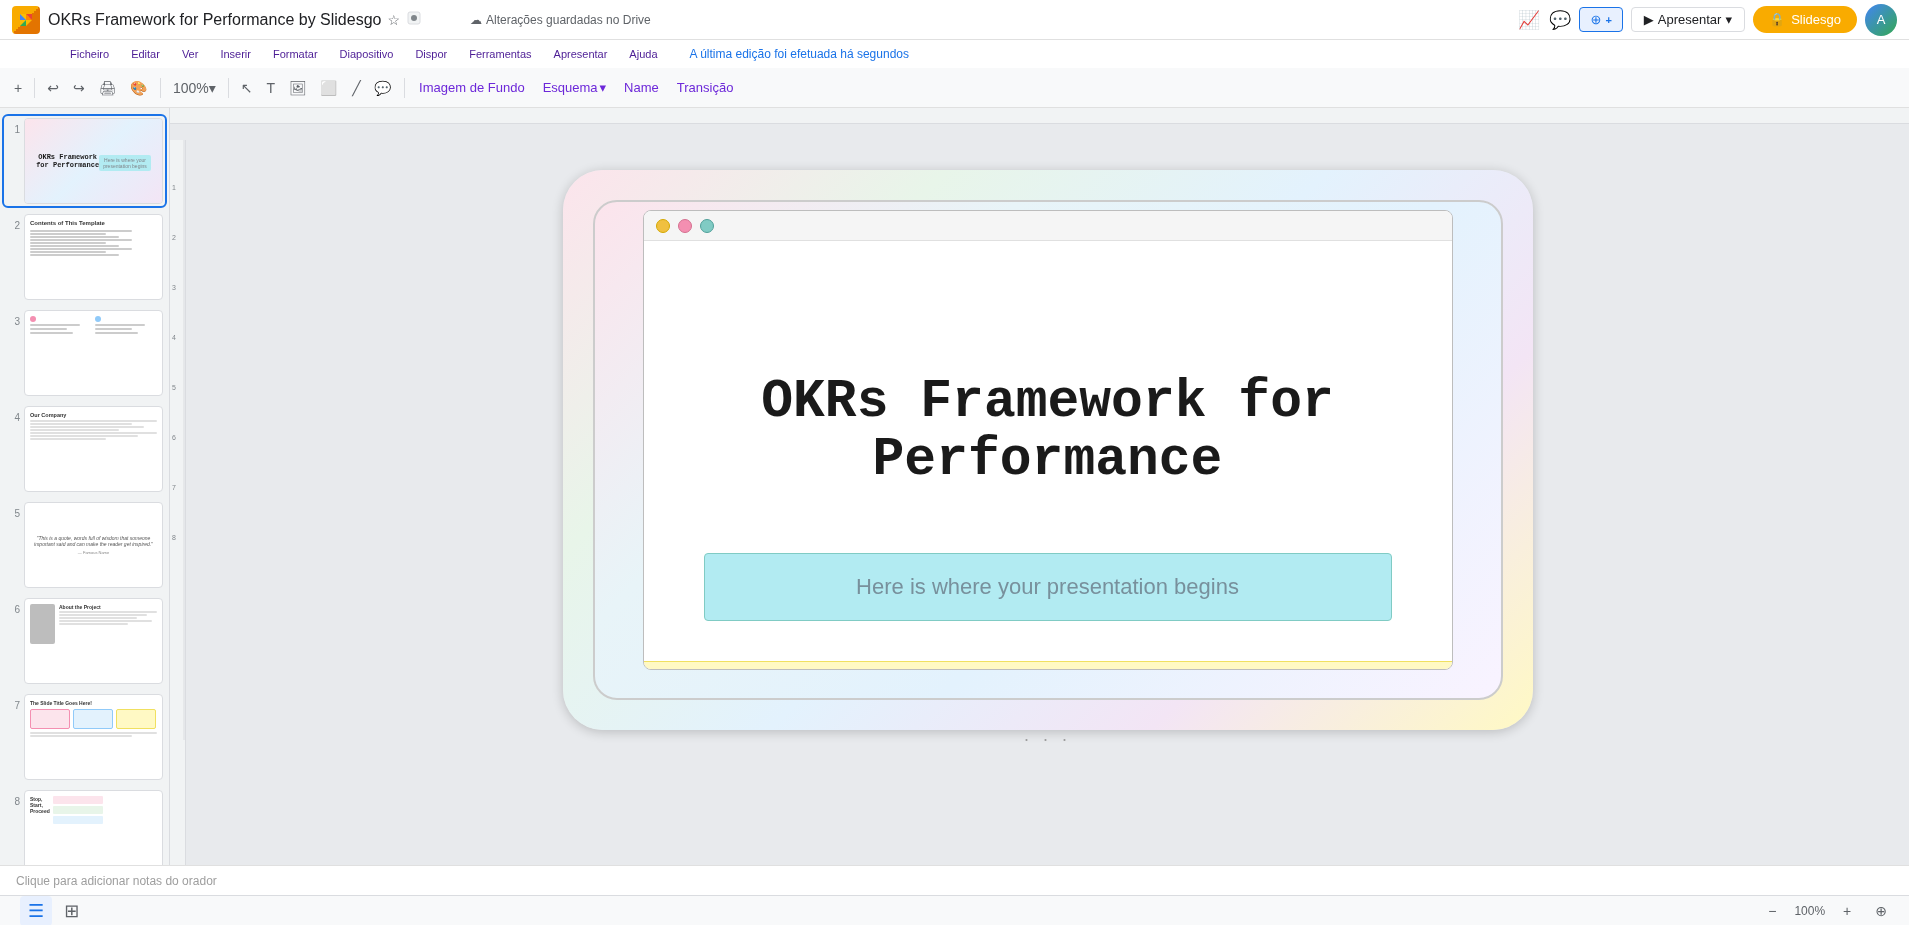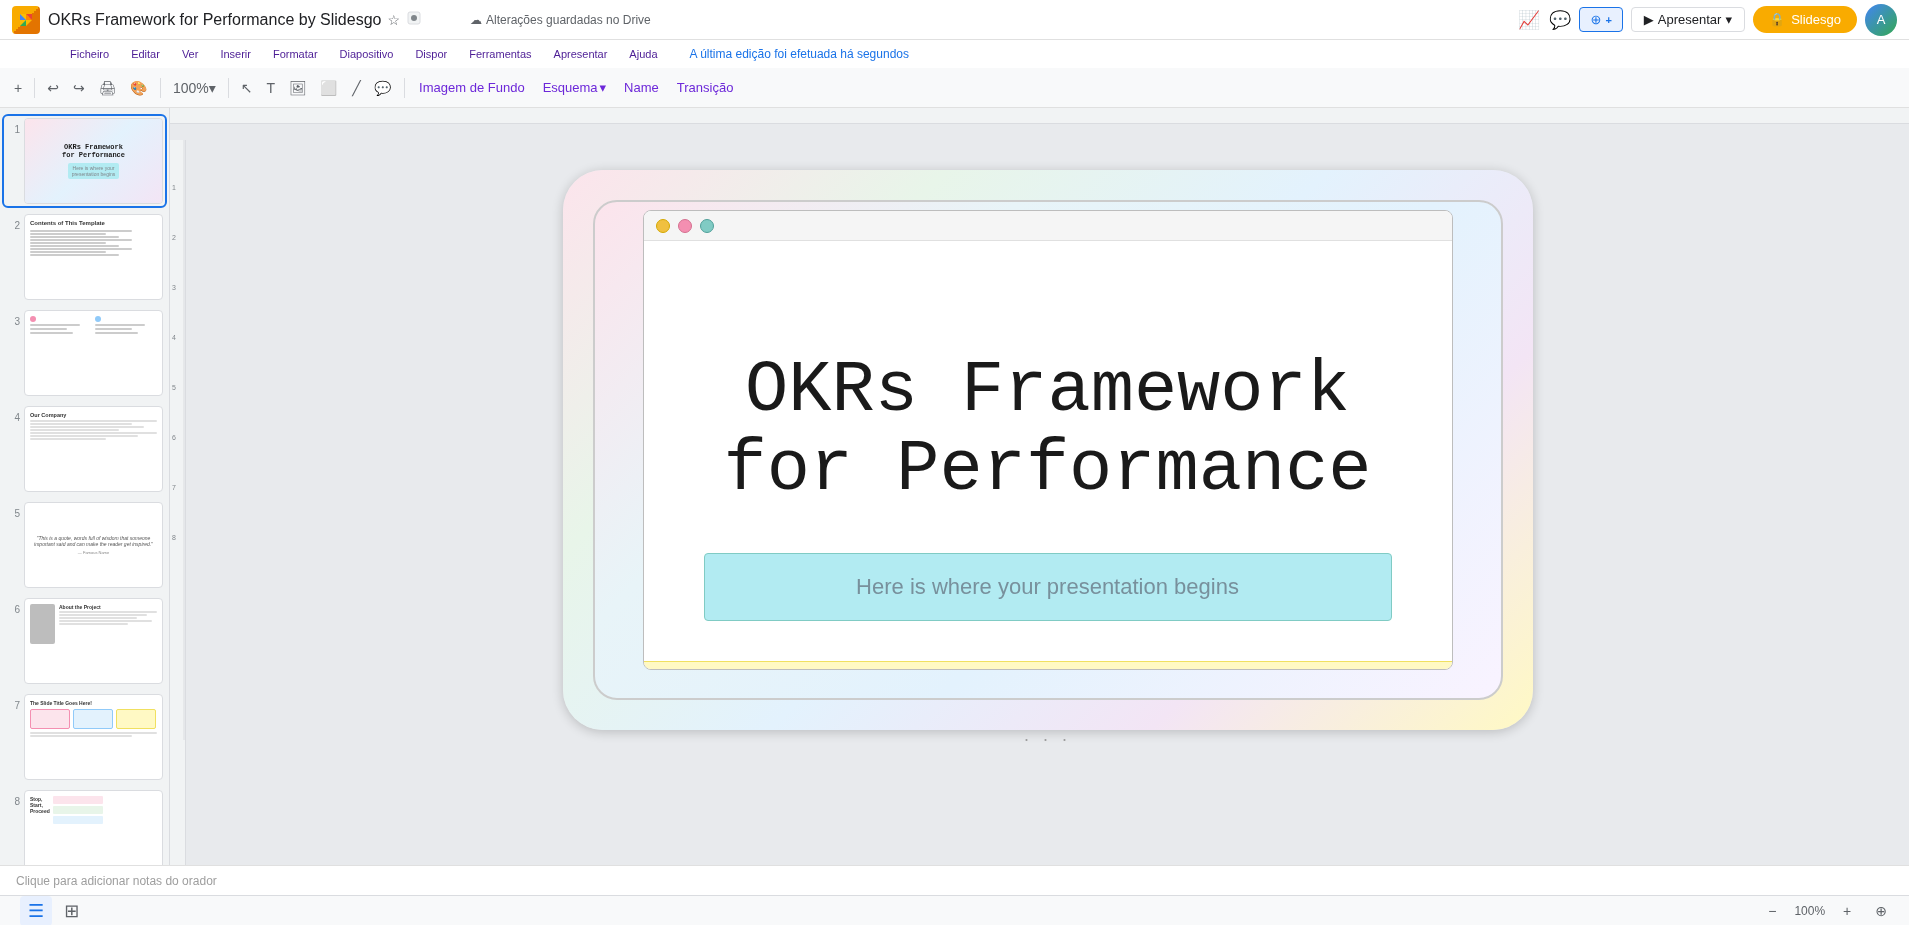--- a/index.html
+++ b/index.html
@@ -95,21 +95,21 @@
       padding-top: 6px; flex-shrink: 0;
     }
     .slide-preview {
       flex: 1; height: 86px; border: 1px solid #dadce0; border-radius: 4px;
       background: #fff; overflow: hidden; position: relative;
     }
     
     .s1-bg {
       width: 100%; height: 100%;
       background: linear-gradient(135deg, #fce4ec 0%, #e3f2fd 50%, #f3e5f5 100%);
-      display: flex; flex-direction: column; align-items: center; justify-content: center;
+      display: flex; align-items: center; justify-content: center;
       padding: 6px;
     }
     .s1-title { font-size: 7px; font-weight: bold; text-align: center; color: #1a1a1a; font-family: 'Courier New', monospace; }
     .s1-subtitle { font-size: 5px; color: #80868b; text-align: center; margin-top: 4px; background: #b2ebf2; padding: 2px 4px; border-radius: 2px; }
 
     
     #canvas-area {
       flex: 1; display: flex; flex-direction: column; align-items: center;
       background: #e8eaed; overflow: auto; position: relative;
     }
@@ -155,21 +155,21 @@
     .browser-dot { width: 14px; height: 14px; border-radius: 50%; }
     .dot-yellow { background: #f0c040; border: 1.5px solid #d4a800; }
     .dot-pink { background: #f48fb1; border: 1.5px solid #d47090; }
     .dot-teal { background: #80cbc4; border: 1.5px solid #50a09a; }
     #browser-content {
       flex: 1; display: flex; flex-direction: column; align-items: center;
       justify-content: center; padding: 20px;
       background: #fff; position: relative;
     }
     #slide-main-title {
-      font-family: 'Courier New', monospace; font-size: 72px; font-weight: normal;
+      font-family: 'Courier New', monospace; font-size: 53px; font-weight: bold;
       color: #1a1a1a; text-align: center; line-height: 1.1;
       margin-bottom: 40px;
     }
     #subtitle-box {
       background: #b2ebf2; border: 1.5px solid #80cbc4; border-radius: 4px;
       padding: 20px 40px; text-align: center;
       position: absolute; bottom: 40px; right: 60px; left: 60px;
     }
     #subtitle-text {
       font-size: 22px; color: #78909c; font-family: Arial, sans-serif;

